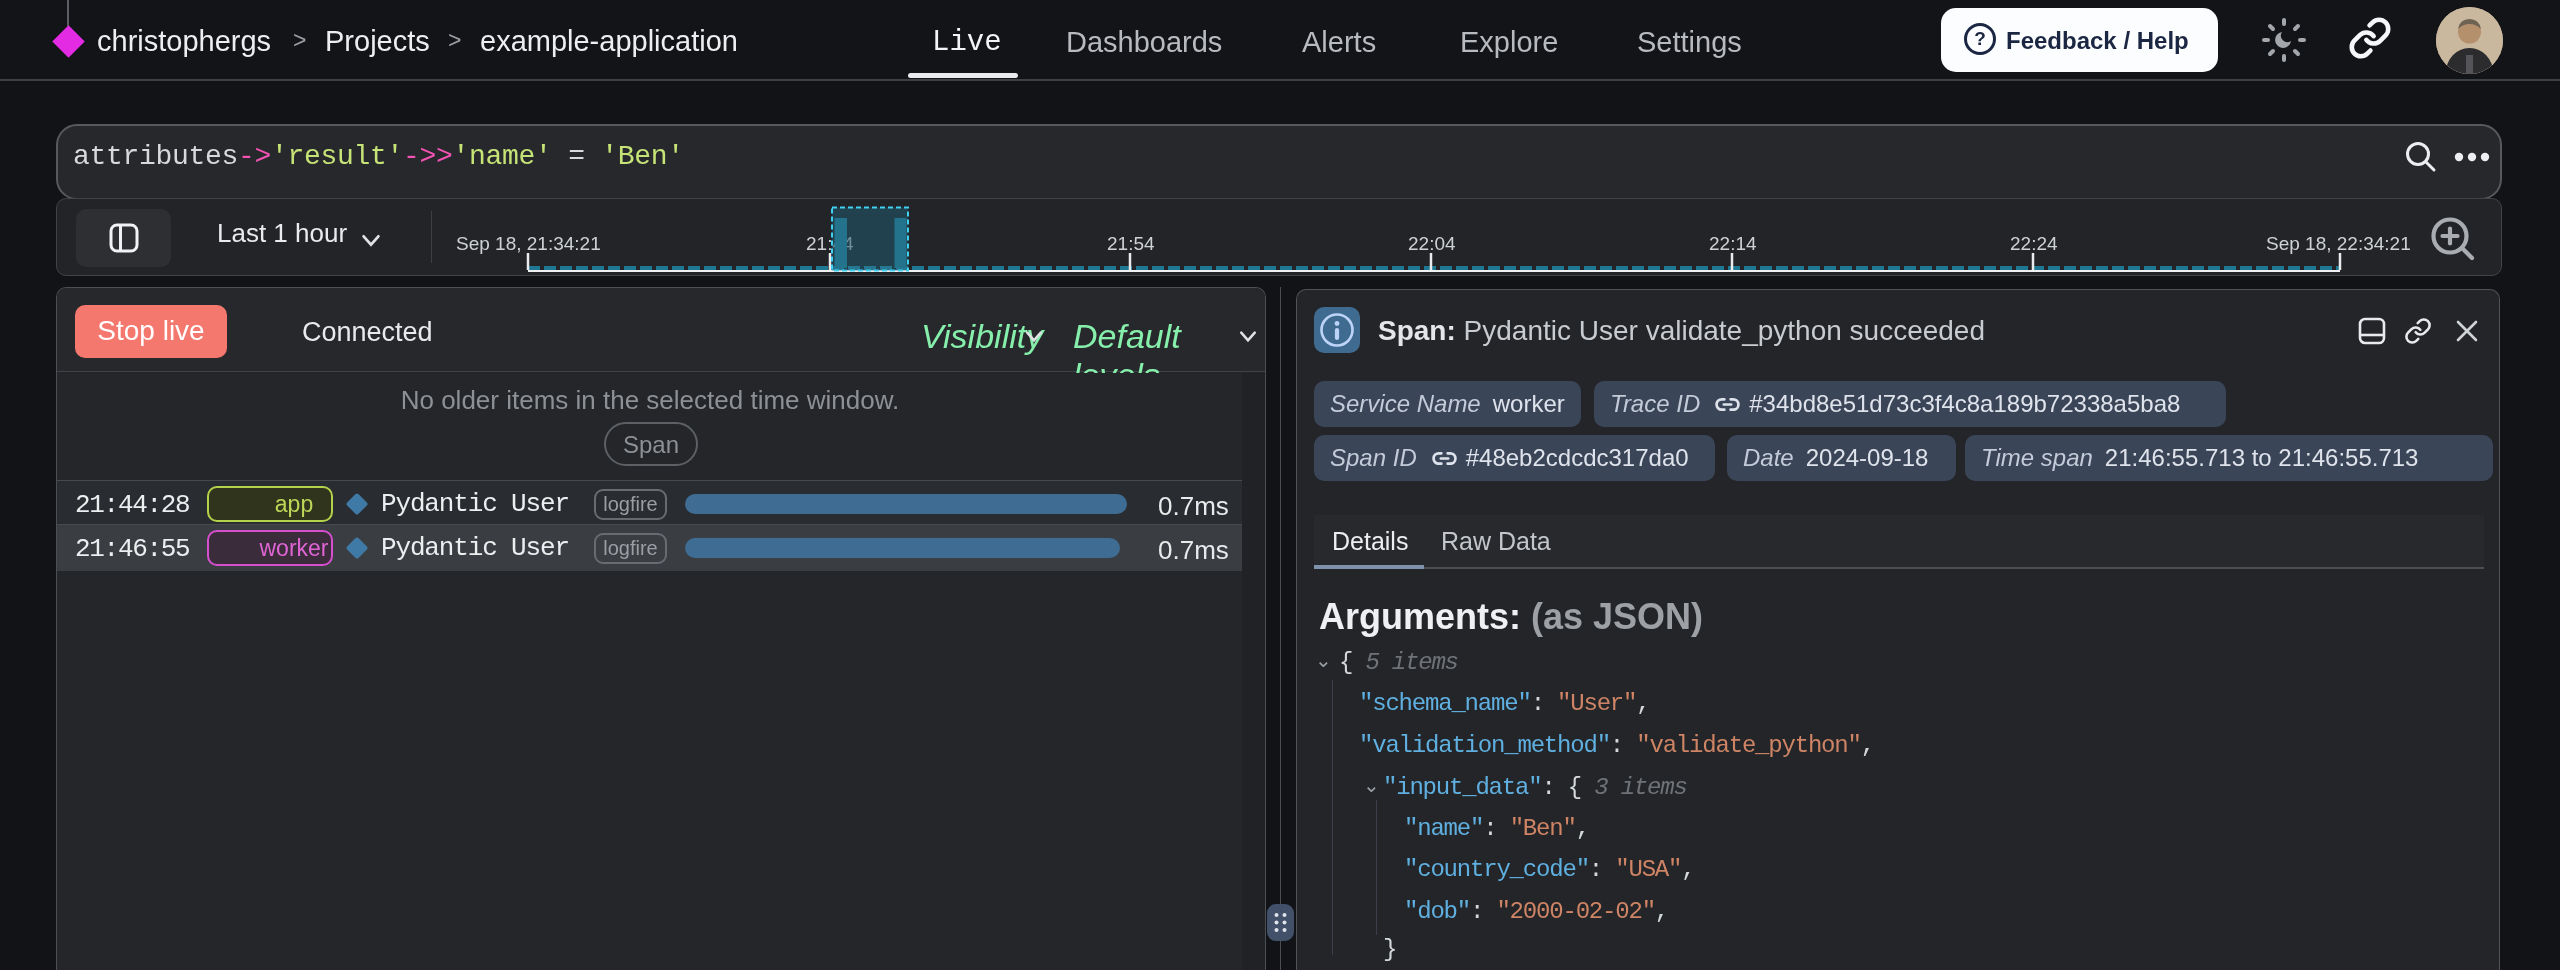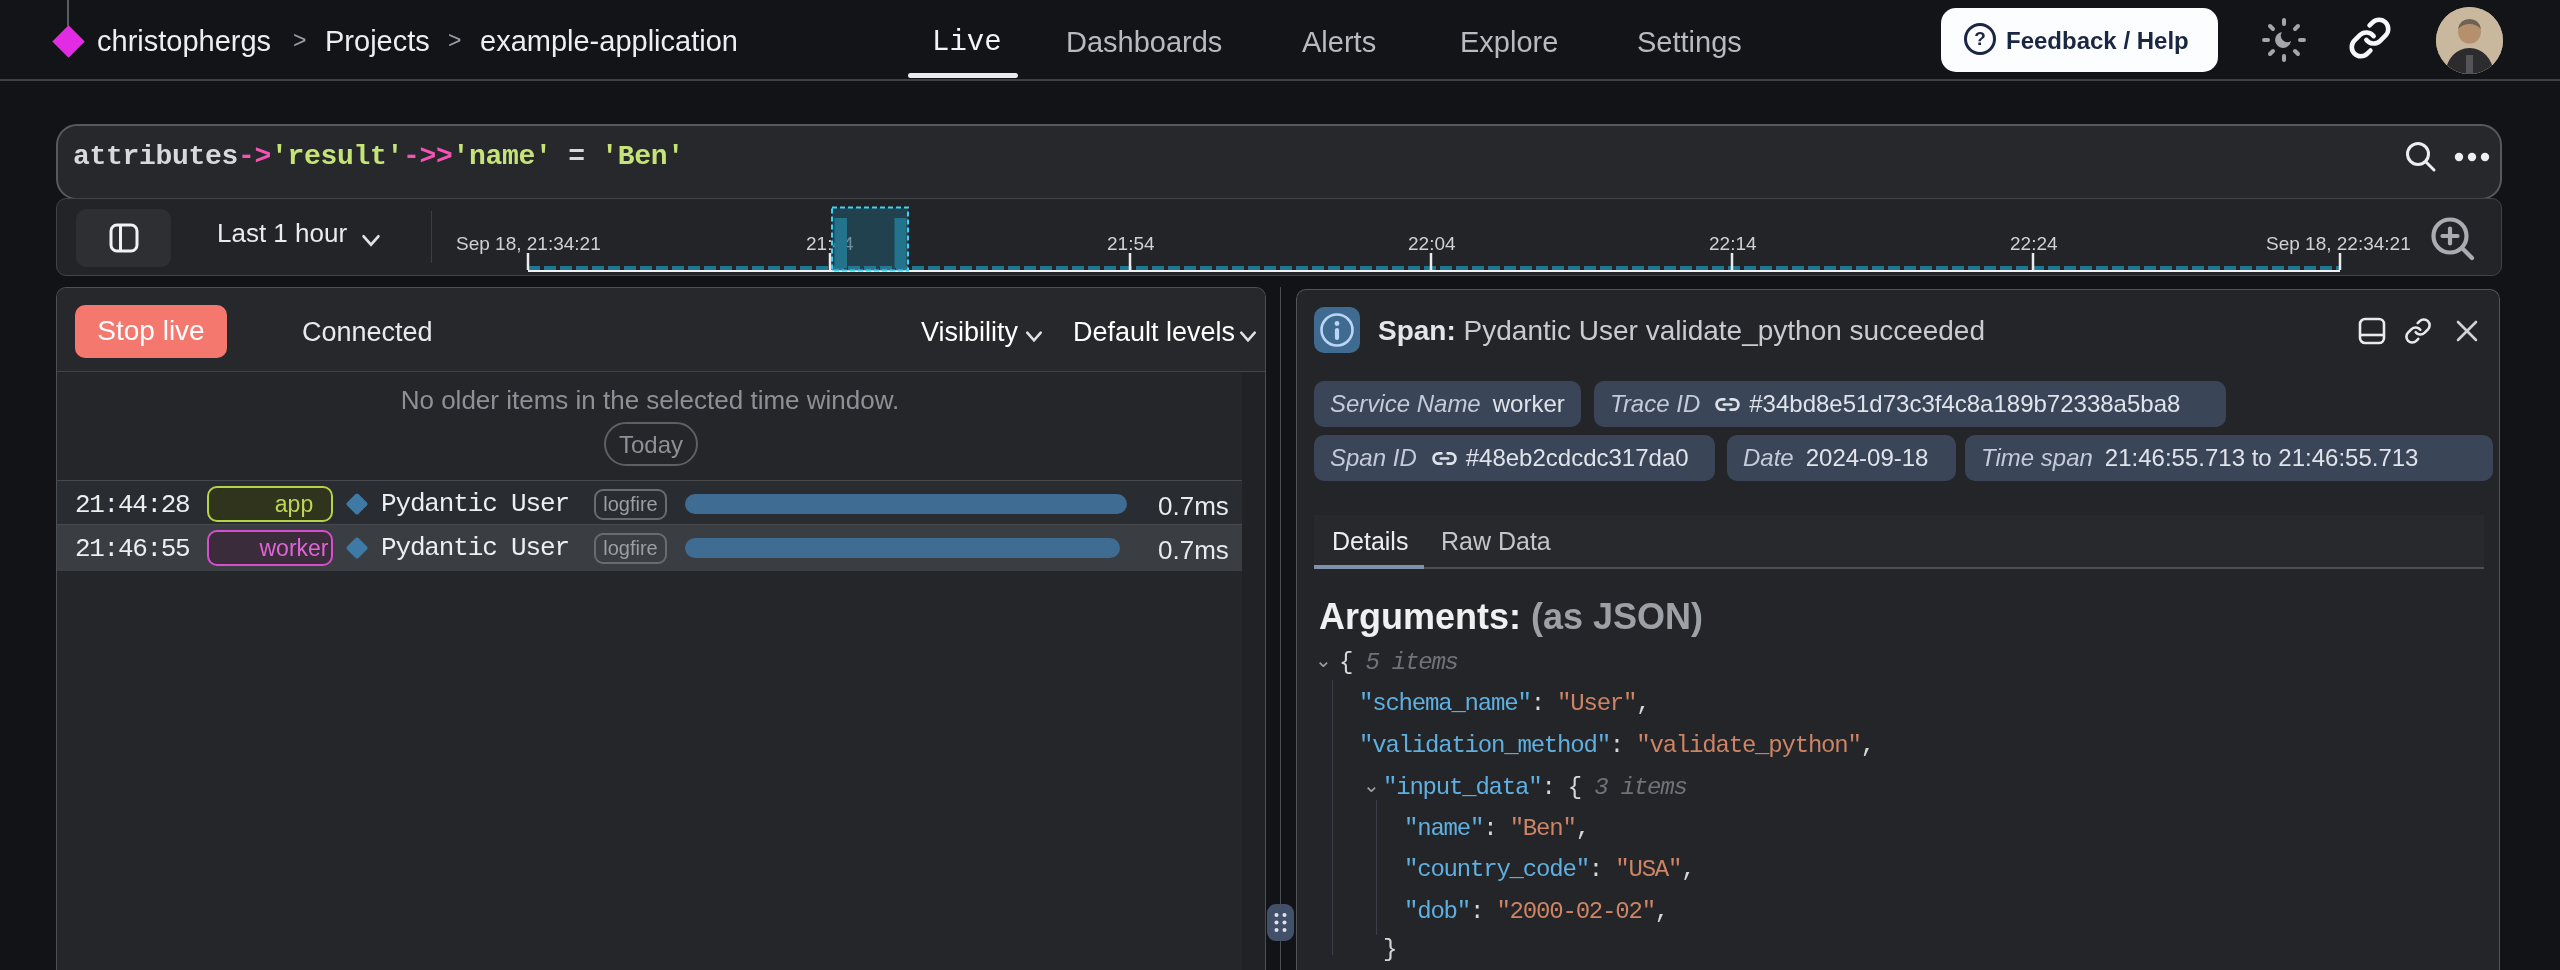--- a/index.html
+++ b/index.html
@@ -13,37 +13,37 @@
   .crumb { position:absolute; top:25px; font-size:29px; color:#eceef0; }
   .crumbsep { position:absolute; top:27px; font-size:23px; color:#9b9fa4; }
   .navlink { position:absolute; top:26px; font-size:29px; color:#b7babe; }
   #nav .active { color:#f2f4f6;font-family:Liberation Mono, monospace; }
   #nav .underline { position:absolute; left:908px; top:73px; width:110px; height:5px; background:#e9ebed; border-radius:3px; }
   #fbbtn { position:absolute; left:1941px; top:8px; width:277px; height:64px; background:#fcfdfe; border-radius:15px; }
   #fbbtn span { position:absolute; left:65px; top:19px; font-size:24px; font-weight:bold; color:#1b2742; }
   .avatar { position:absolute; left:2436px; top:7px; width:67px; height:67px; border-radius:50%; background:#c2ae92; overflow:hidden; }
 
   
-  #qbar { position:absolute; left:56px; top:124px; width:2446px; height:76px; background:#26282c; border:2px solid #57595d; border-radius:21px;font-weight:bold; }
+  #qbar { position:absolute; left:56px; top:124px; width:2446px; height:76px; background:#26282c; border:2px solid #57595d; border-radius:21px; }
   #qtext { position:absolute; left:15px; top:15px; font-size:28px; letter-spacing:-0.3px; font-family:"Liberation Mono", monospace; color:#d7d9dc; white-space:pre; }
   .qp { color:#f453b4; } .qg { color:#c6e377; }
 
   
   #tbar { position:absolute; left:56px; top:198px; width:2446px; height:78px; background:#222427; border:1px solid #404347; border-radius:10px; }
   #tbtn { position:absolute; left:19px; top:10px; width:95px; height:58px; background:#2d2f33; border-radius:10px; }
   #tlast { position:absolute; left:160px; top:19px; font-size:26px; color:#e9ebed; }
   #tdivider { position:absolute; left:374px; top:12px; width:1px; height:52px; background:#3c3f43; }
   .tlabel { position:absolute; top:34px; font-size:19px; color:#cfd2d5; }
 
   
   #lpanel { position:absolute; left:56px; top:287px; width:1210px; height:683px; background:#222427; border:1px solid #4c4f53; border-bottom:none; border-radius:10px 10px 0 0; overflow:hidden; }
   #lhead { position:absolute; left:0; top:0; width:100%; height:84px; background:#26282b; border-bottom:1px solid #404347; }
   #stoplive { position:absolute; left:18px; top:17px; width:152px; height:53px; background:#f4786e; border-radius:10px; color:#fff; font-size:28px; text-align:center; line-height:51px; }
   #connected { position:absolute; left:202px; top:29px; font-size:27px; color:#e8eaec;margin-left:43px; }
-  .ddl { position:absolute; top:29px; font-size:27px; color:#ffffff; }
+  .ddl { position:absolute; top:29px; font-size:34px; color:#86efac;font-style:italic; }
   #llist { position:absolute; left:0; top:85px; width:100%; height:598px; background:#242629; }
   #noolder { position:absolute; left:0; top:12px; width:1186px; text-align:center; font-size:26px; color:#8d9195; }
   #todaypill { position:absolute; left:547px; top:49px; width:94px; height:44px; border:2px solid #5c6064; border-radius:22px; color:#8d9195; font-size:24px; text-align:center; line-height:41px; }
   .lrow { position:absolute; left:0; width:100%; height:46px; }
   .lrow1 { height:45px !important; }
   .ts { position:absolute; left:18px; top:9px; font-family:"Liberation Mono", monospace; font-size:26px; letter-spacing:-1.3px; color:#eceef0; }
   .svcpill { position:absolute; left:150px; top:5px; width:126px; height:36px; border-radius:10px; font-size:23px; text-align:center; line-height:33px;padding-left:48px; }
   .pill-app { border:2px solid #b5d24b; color:#bcd657; background:#30341c; }
   .pill-worker { border:2px solid #d64fcf; color:#df64d4; background:#3a2c3b; }
   .rowdiamond { position:absolute; left:292px; top:15px; width:16px; height:16px; background:#3e7aa5; transform:rotate(45deg); border-radius:2px; }
@@ -189,21 +189,21 @@
         <polyline points="5,9 13,18 21,9"></polyline>
       </svg>
     <span class="ddl" style="left:1016px;">Default levels</span>
     <svg style="position:absolute;left:1180px;top:37px;" width="22" height="22" viewBox="0 0 26 26" fill="none" stroke="#dfe1e4" stroke-width="3" stroke-linecap="round">
         <polyline points="5,9 13,18 21,9"></polyline>
       </svg>
   </div>
   <div style="position:absolute; right:0; top:85px; width:23px; height:598px; background:#202225; z-index:5;"></div>
   <div id="llist">
     <div id="noolder">No older items in the selected time window.</div>
-    <div id="todaypill">Today</div>
+    <div id="todaypill">Span</div>
     <div class="lrow lrow1" style="top:107px; background:#292c30; border-top:1px solid #47494d; border-bottom:1px solid #47494d;">
       <div class="ts">21:44:28</div>
       <div class="svcpill pill-app">app</div>
       <div class="rowdiamond"></div>
       <div class="rowname">Pydantic User</div>
       <div class="lfpill">logfire</div>
       <div class="rowbar" style="width:442px;"></div>
       <div class="rowms">0.7ms</div>
     </div>
     <div class="lrow" style="top:152px; background:#3a3d42;">

